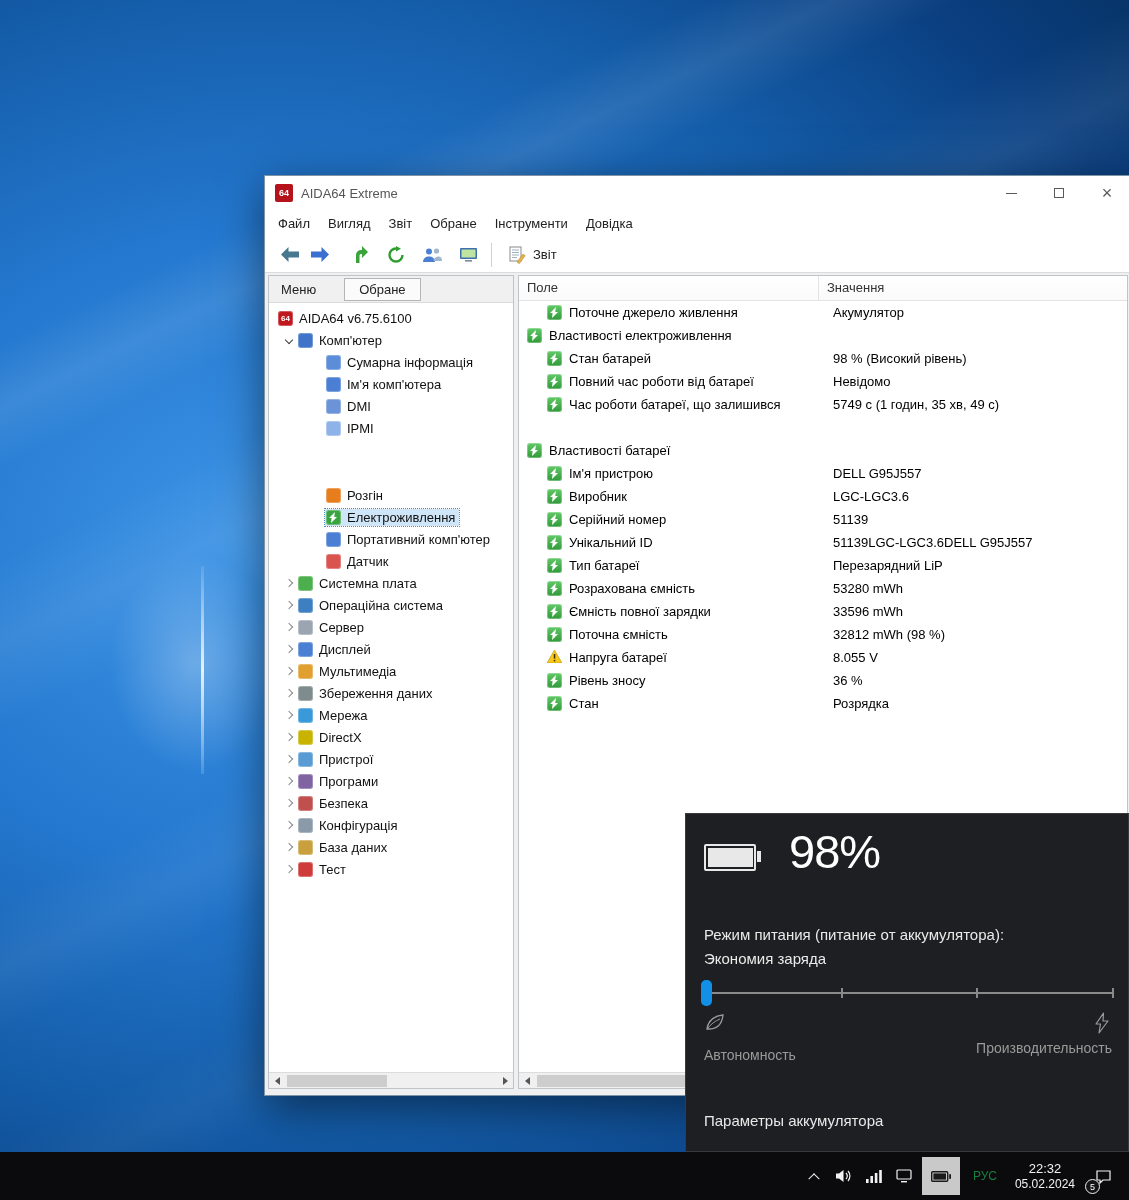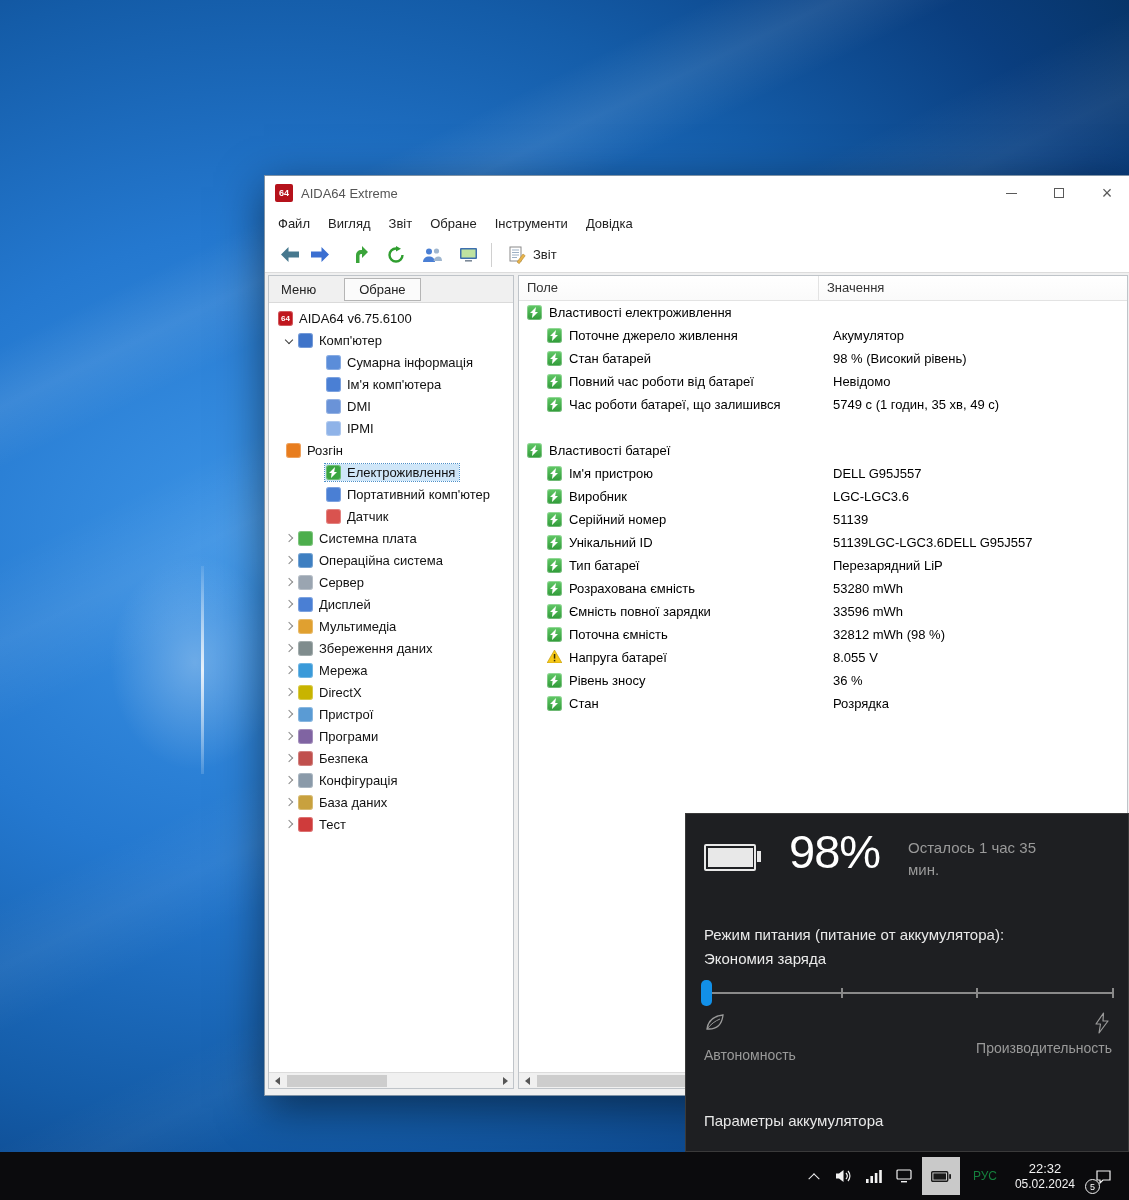--- a/index.html
+++ b/index.html
@@ -258,21 +258,21 @@
               <span>DMI</span>
             </span>
           </div>
           <div class="trow" style="padding-left: 40px;">
             <span class="chev-slot"></span>
             <span class="selbox">
               <span class="ticon" style="background: rgb(143, 179, 232);"></span>
               <span>IPMI</span>
             </span>
           </div>
-          <div class="trow" style="">
+          <div class="trow" style="padding-left: 40px; margin-top: 45px;">
             <span class="chev-slot"></span>
             <span class="selbox">
               <span class="ticon" style="background: rgb(232, 125, 30);"></span>
               <span>Розгін</span>
             </span>
           </div>
           <div class="trow sel" style="padding-left: 40px;">
             <span class="chev-slot"></span>
             <span class="selbox">
               <span class="ticon" style="background: rgb(58, 165, 64);">
@@ -436,40 +436,40 @@
           </span>
       </div>
     </div>
 
     <div class="right-pane">
       <div class="cols-header">
         <span class="col-f">Поле</span>
         <span class="col-v">Значення</span>
       </div>
       <div class="rows">
+          <div class="drow">
+            <span class="icon-pos">
+              <span class="gicon">
+                <svg width="9" height="11" viewBox="0 0 9 11">
+                  <path d="M6 0 0 6h2.6L2 11l6-6H5.2L6 0z" fill="#fff"></path>
+                </svg>
+              </span>
+            </span>
+            <span class="fld">Поточне джерело живлення</span>
+            <span class="val">Акумулятор</span>
+          </div>
           <div class="drow section">
             <span class="icon-pos sec">
               <span class="gicon">
                 <svg width="9" height="11" viewBox="0 0 9 11">
                   <path d="M6 0 0 6h2.6L2 11l6-6H5.2L6 0z" fill="#fff"></path>
                 </svg>
               </span>
             </span>
             <span class="fld">Властивості електроживлення</span>
-          </div>
-          <div class="drow">
-            <span class="icon-pos">
-              <span class="gicon">
-                <svg width="9" height="11" viewBox="0 0 9 11">
-                  <path d="M6 0 0 6h2.6L2 11l6-6H5.2L6 0z" fill="#fff"></path>
-                </svg>
-              </span>
-            </span>
-            <span class="fld">Поточне джерело живлення</span>
-            <span class="val">Акумулятор</span>
           </div>
           <div class="drow">
             <span class="icon-pos">
               <span class="gicon">
                 <svg width="9" height="11" viewBox="0 0 9 11">
                   <path d="M6 0 0 6h2.6L2 11l6-6H5.2L6 0z" fill="#fff"></path>
                 </svg>
               </span>
             </span>
             <span class="fld">Стан батарей</span>
@@ -644,21 +644,20 @@
           </span>
       </div>
     </div>
   </div>
 
   <div class="flyout">
     <span class="big-batt">
         <span class="fill"></span>
       </span>
     <span class="pct">98%</span>
-    <span class="remain">Осталось 1 час 35 мин.</span>
     <div class="mode1">Режим питания (питание от аккумулятора):</div>
     <div class="mode2">Экономия заряда</div>
     <div class="sl-track">
       <span class="sl-tick" style="left:0"></span>
       <span class="sl-tick" style="left:33.3%"></span>
       <span class="sl-tick" style="left:66.6%"></span>
       <span class="sl-tick" style="left:100%"></span>
     </div>
     <span class="sl-handle"></span>
     <span class="lab-icon-l"><svg width="22" height="20" viewBox="0 0 22 20">

